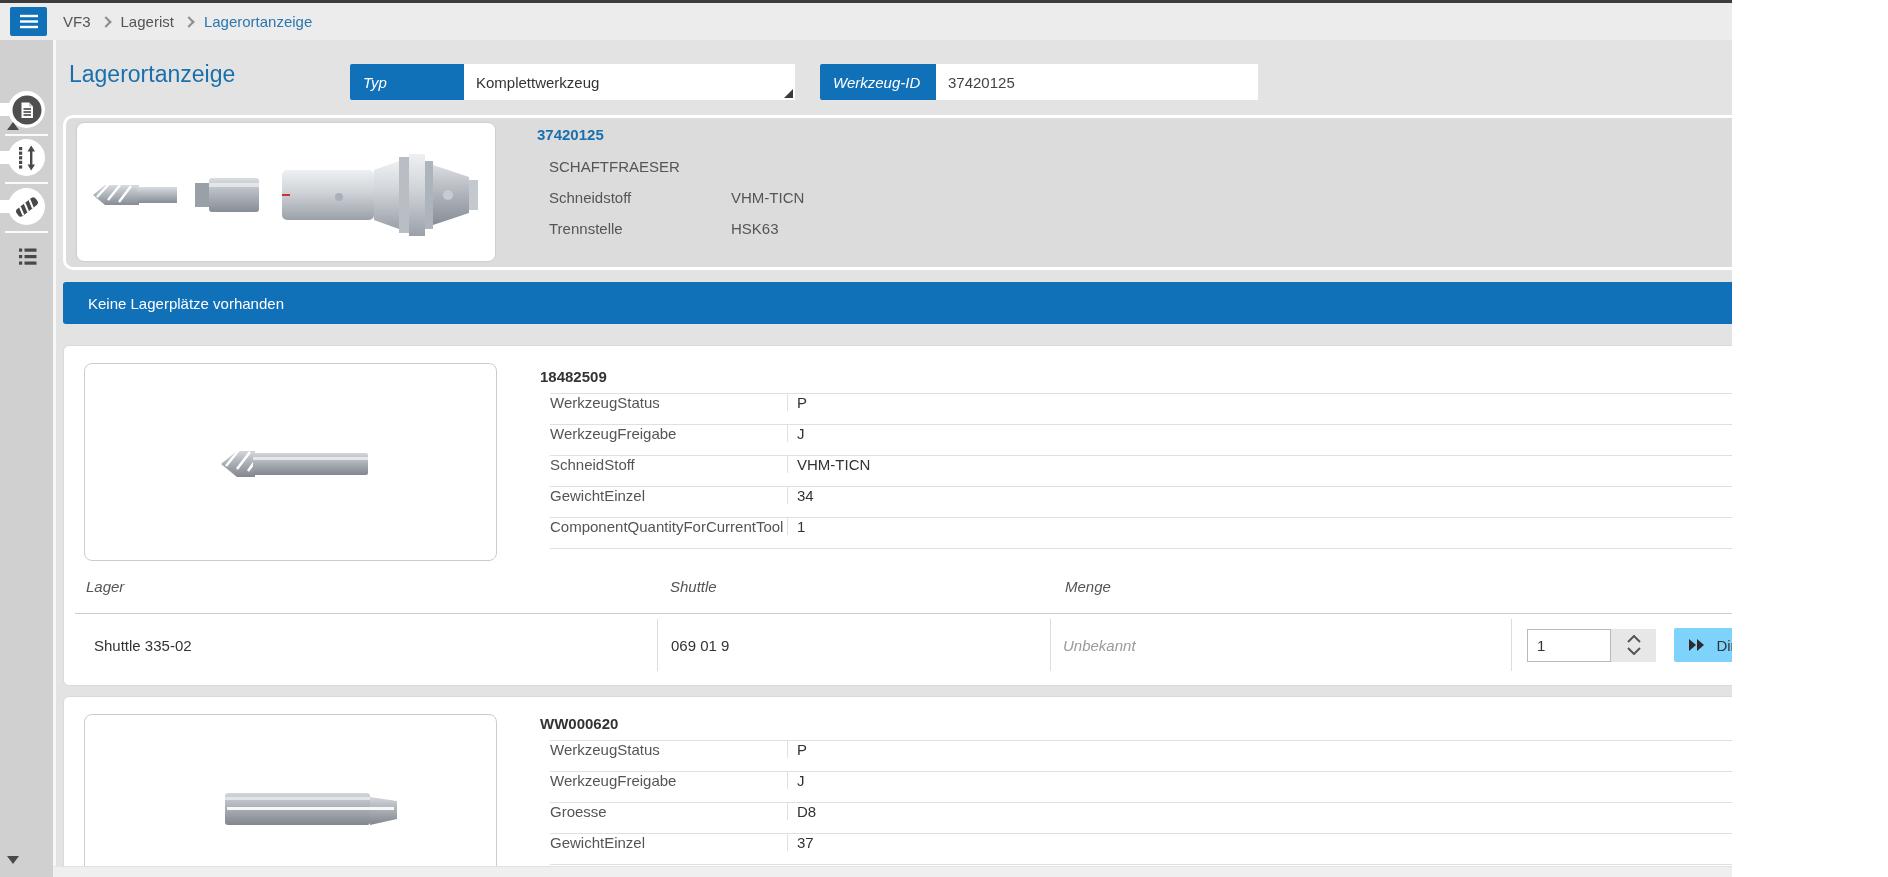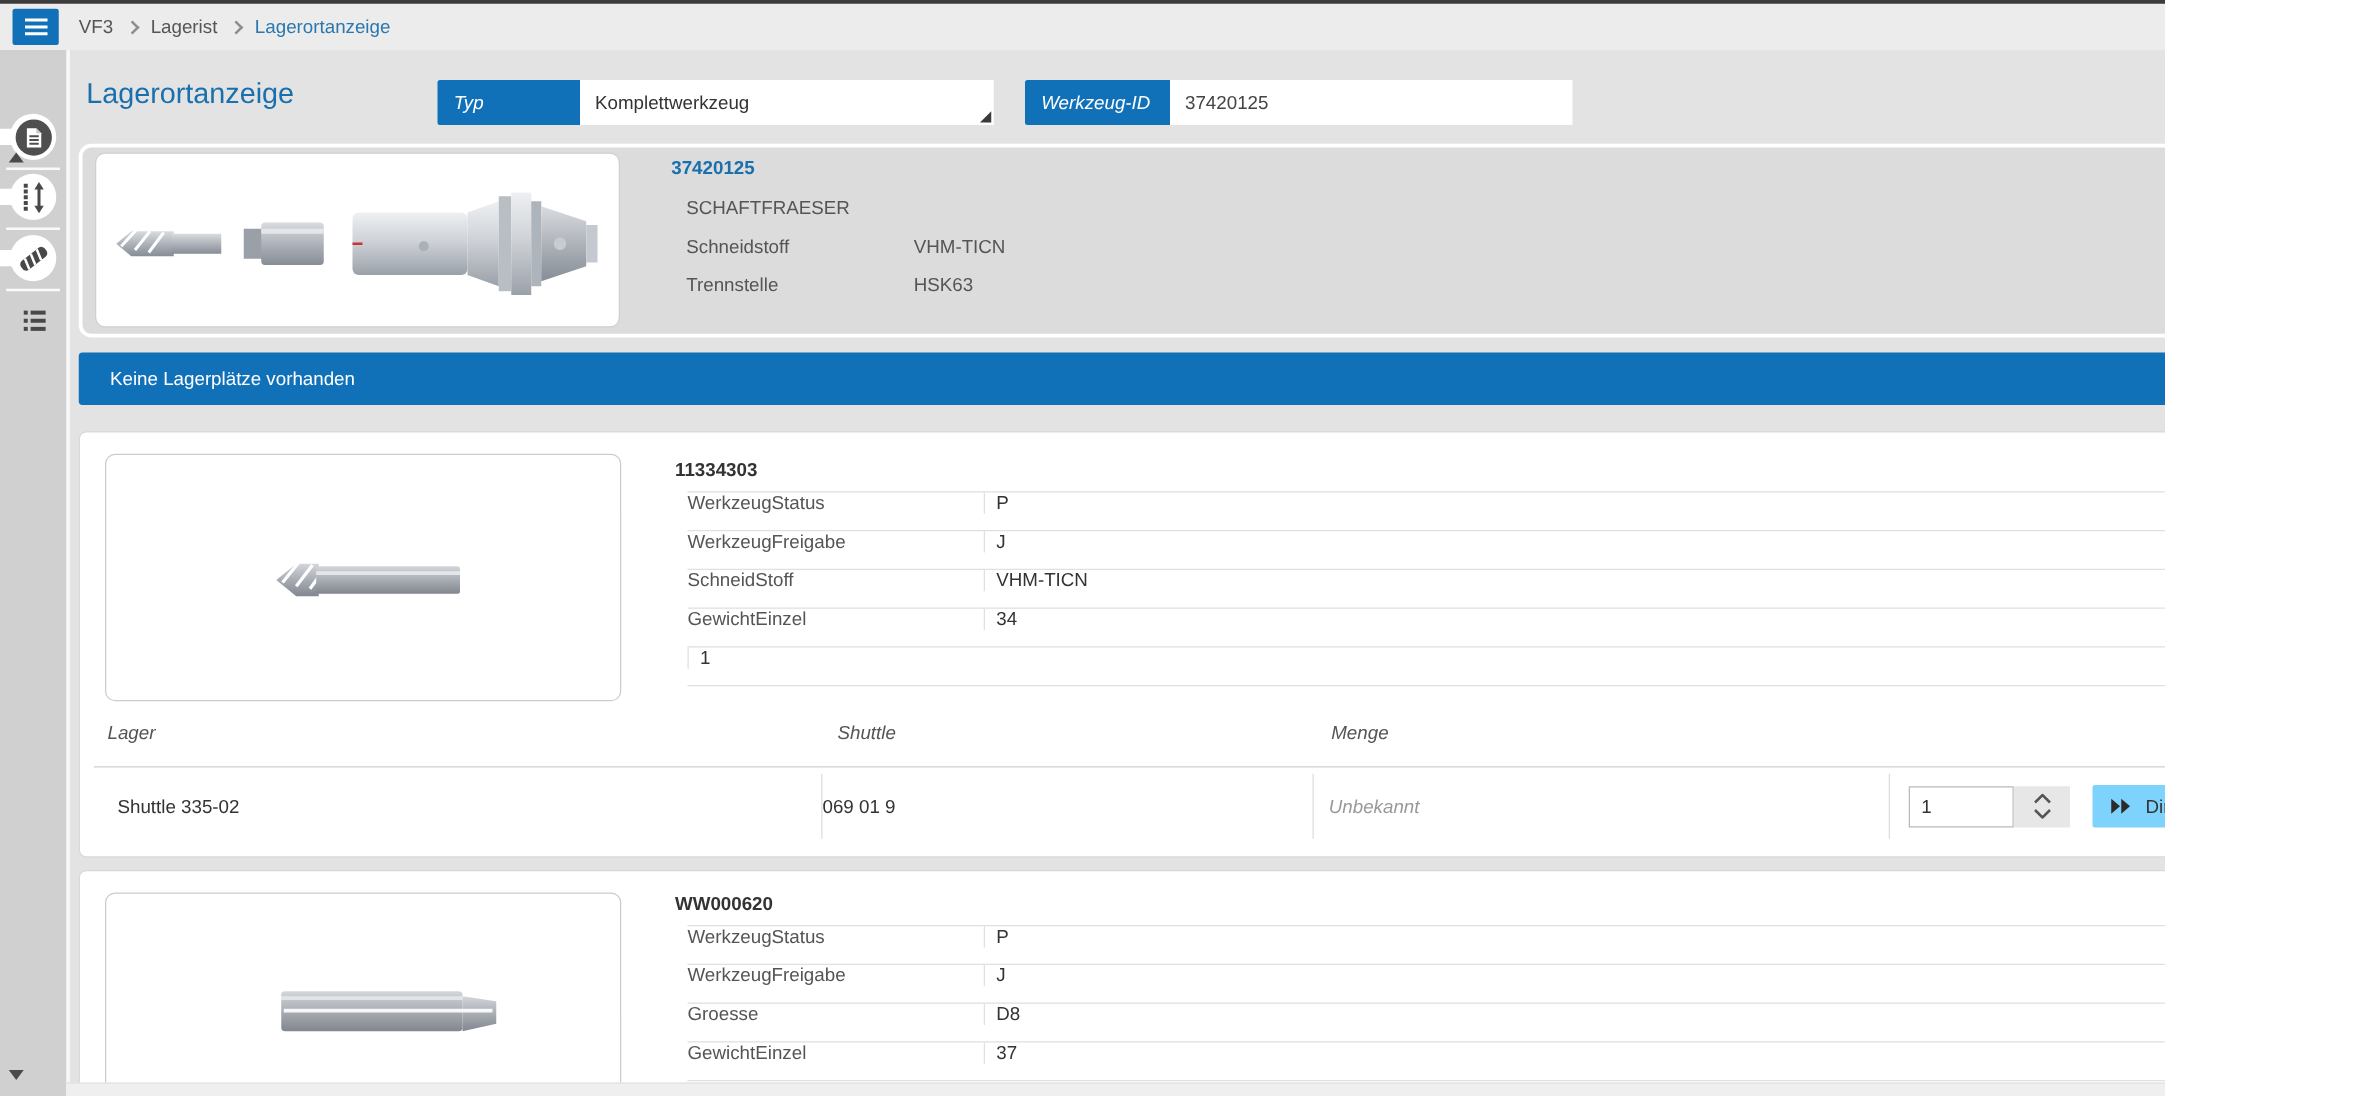--- a/index.html
+++ b/index.html
@@ -72,21 +72,21 @@
   .kv-label { width:237px; color:#555; display:flex; align-items:center; white-space:nowrap; }
   .kv-value { flex:1; border-left:1px solid #e0e0e0; padding-left:9px; color:#333; display:flex; align-items:center; }
 
   
   .st-header { position:absolute; top:232px; height:30px; font-style:italic; color:#555; }
   .st-h1 { left:22px; } .st-h2 { left:606px; } .st-h3 { left:1001px; }
   .st-line { position:absolute; left:11px; right:11px; top:267px; height:1px; background:#cfcfcf; }
   .storage-row { position:absolute; left:11px; top:268px; height:62px; width:1770px; display:flex; align-items:center; }
   .st-cell { height:52px; display:flex; align-items:center; }
   .st-c1 { width:582px; padding-left:19px; color:#333; }
-  .st-c2 { width:393px; color:#333; border-left:1px solid #ddd; }
+  .st-c2 { width:393px; padding-left:13px; color:#333; border-left:1px solid #ddd; }
   .st-c3 { width:461px; border-left:1px solid #ddd; }
   .st-c4 { flex:1; border-left:1px solid #ddd; }
   .menge-input { width:100%; height:100%; border:none; background:transparent; padding-left:12px;
                  font:15px "Liberation Sans",sans-serif; }
   .menge-input::placeholder { color:#9a9a9a; font-style:italic; }
   .qty-input { margin-left:15px; width:84px; height:33px; border:1px solid #b9b9b9; background:#fff;
                padding-left:9px; font:15px "Liberation Sans",sans-serif; color:#333; }
   .qty-spin { width:45px; height:33px; background:#e7e7e7; display:flex; flex-direction:column;
               align-items:center; justify-content:center; gap:4px; cursor:pointer; }
   .btn-direkt { margin-left:18px; width:126px; height:34px; background:#7dd3fc; border-radius:2px;
@@ -258,39 +258,40 @@
               <stop offset="0.5" stop-color="#a8adb4"></stop>
               <stop offset="1" stop-color="#82878f"></stop>
             </linearGradient>
         </defs>
         <path d="M136 100 L152 87 H170 V113 H152 Z" fill="url(#g3)"></path>
         <path d="M141 102 L154 86 M152 105 L165 88 M163 107 L176 89" stroke="#fff" stroke-width="2.6"></path>
         <rect x="168" y="89" width="115" height="22" rx="2" fill="url(#g3)"></rect>
         <rect x="168" y="93" width="115" height="3" fill="#eef0f1" opacity="0.8"></rect>
       </svg>
     </div>
-    <div class="comp-title">11334303</div>
+    <div class="comp-title">18482509</div>
     <div class="kv-table">
       <div class="kv-row">
         <div class="kv-label">WerkzeugStatus</div>
         <div class="kv-value">P</div>
       </div>
       <div class="kv-row">
         <div class="kv-label">WerkzeugFreigabe</div>
         <div class="kv-value">J</div>
       </div>
       <div class="kv-row">
         <div class="kv-label">SchneidStoff</div>
         <div class="kv-value">VHM-TICN</div>
       </div>
       <div class="kv-row">
         <div class="kv-label">GewichtEinzel</div>
         <div class="kv-value">34</div>
       </div>
       <div class="kv-row">
+        <div class="kv-label">ComponentQuantityForCurrentTool</div>
         <div class="kv-value">1</div>
       </div>
     </div>
 
     <div class="st-header st-h1">Lager</div>
     <div class="st-header st-h2">Shuttle</div>
     <div class="st-header st-h3">Menge</div>
     <div class="st-line"></div>
 
     <div class="storage-row">

